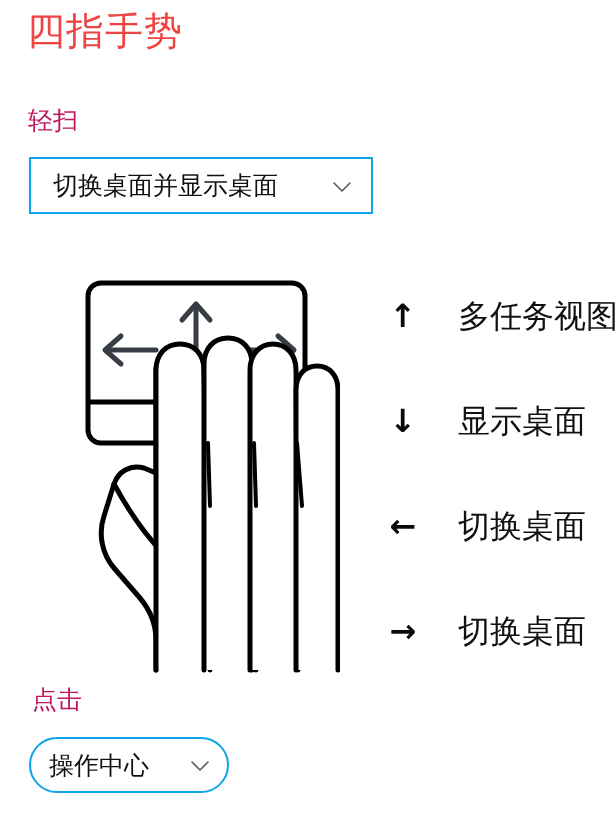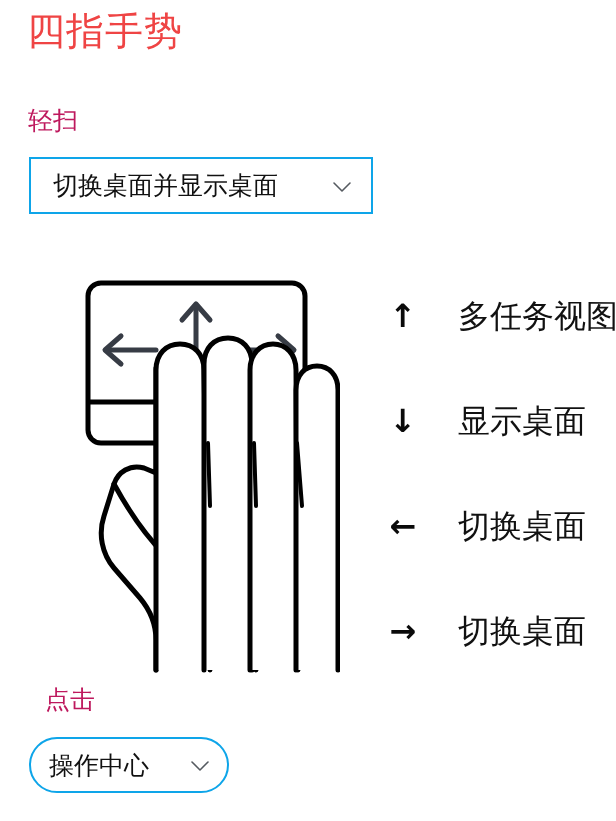--- a/index.html
+++ b/index.html
@@ -31,21 +31,21 @@
 
   .section-label {
     position: absolute;
     font-size: 25px;
     font-weight: 400;
     color: #be185d;
     white-space: nowrap;
     line-height: 1.2;
   }
   .label-swipe { left: 28px; top: 105px; }
-  .label-tap   { left: 45px; top: 684px; }
+  .label-tap   { left: 32px; top: 684px; }
 
   .dropdown {
     position: absolute;
     box-sizing: border-box;
     background: #ffffff;
     border: 2px solid #0ea5e9;
     display: flex;
     align-items: center;
     justify-content: space-between;
     padding: 0 16px 0 22px;

